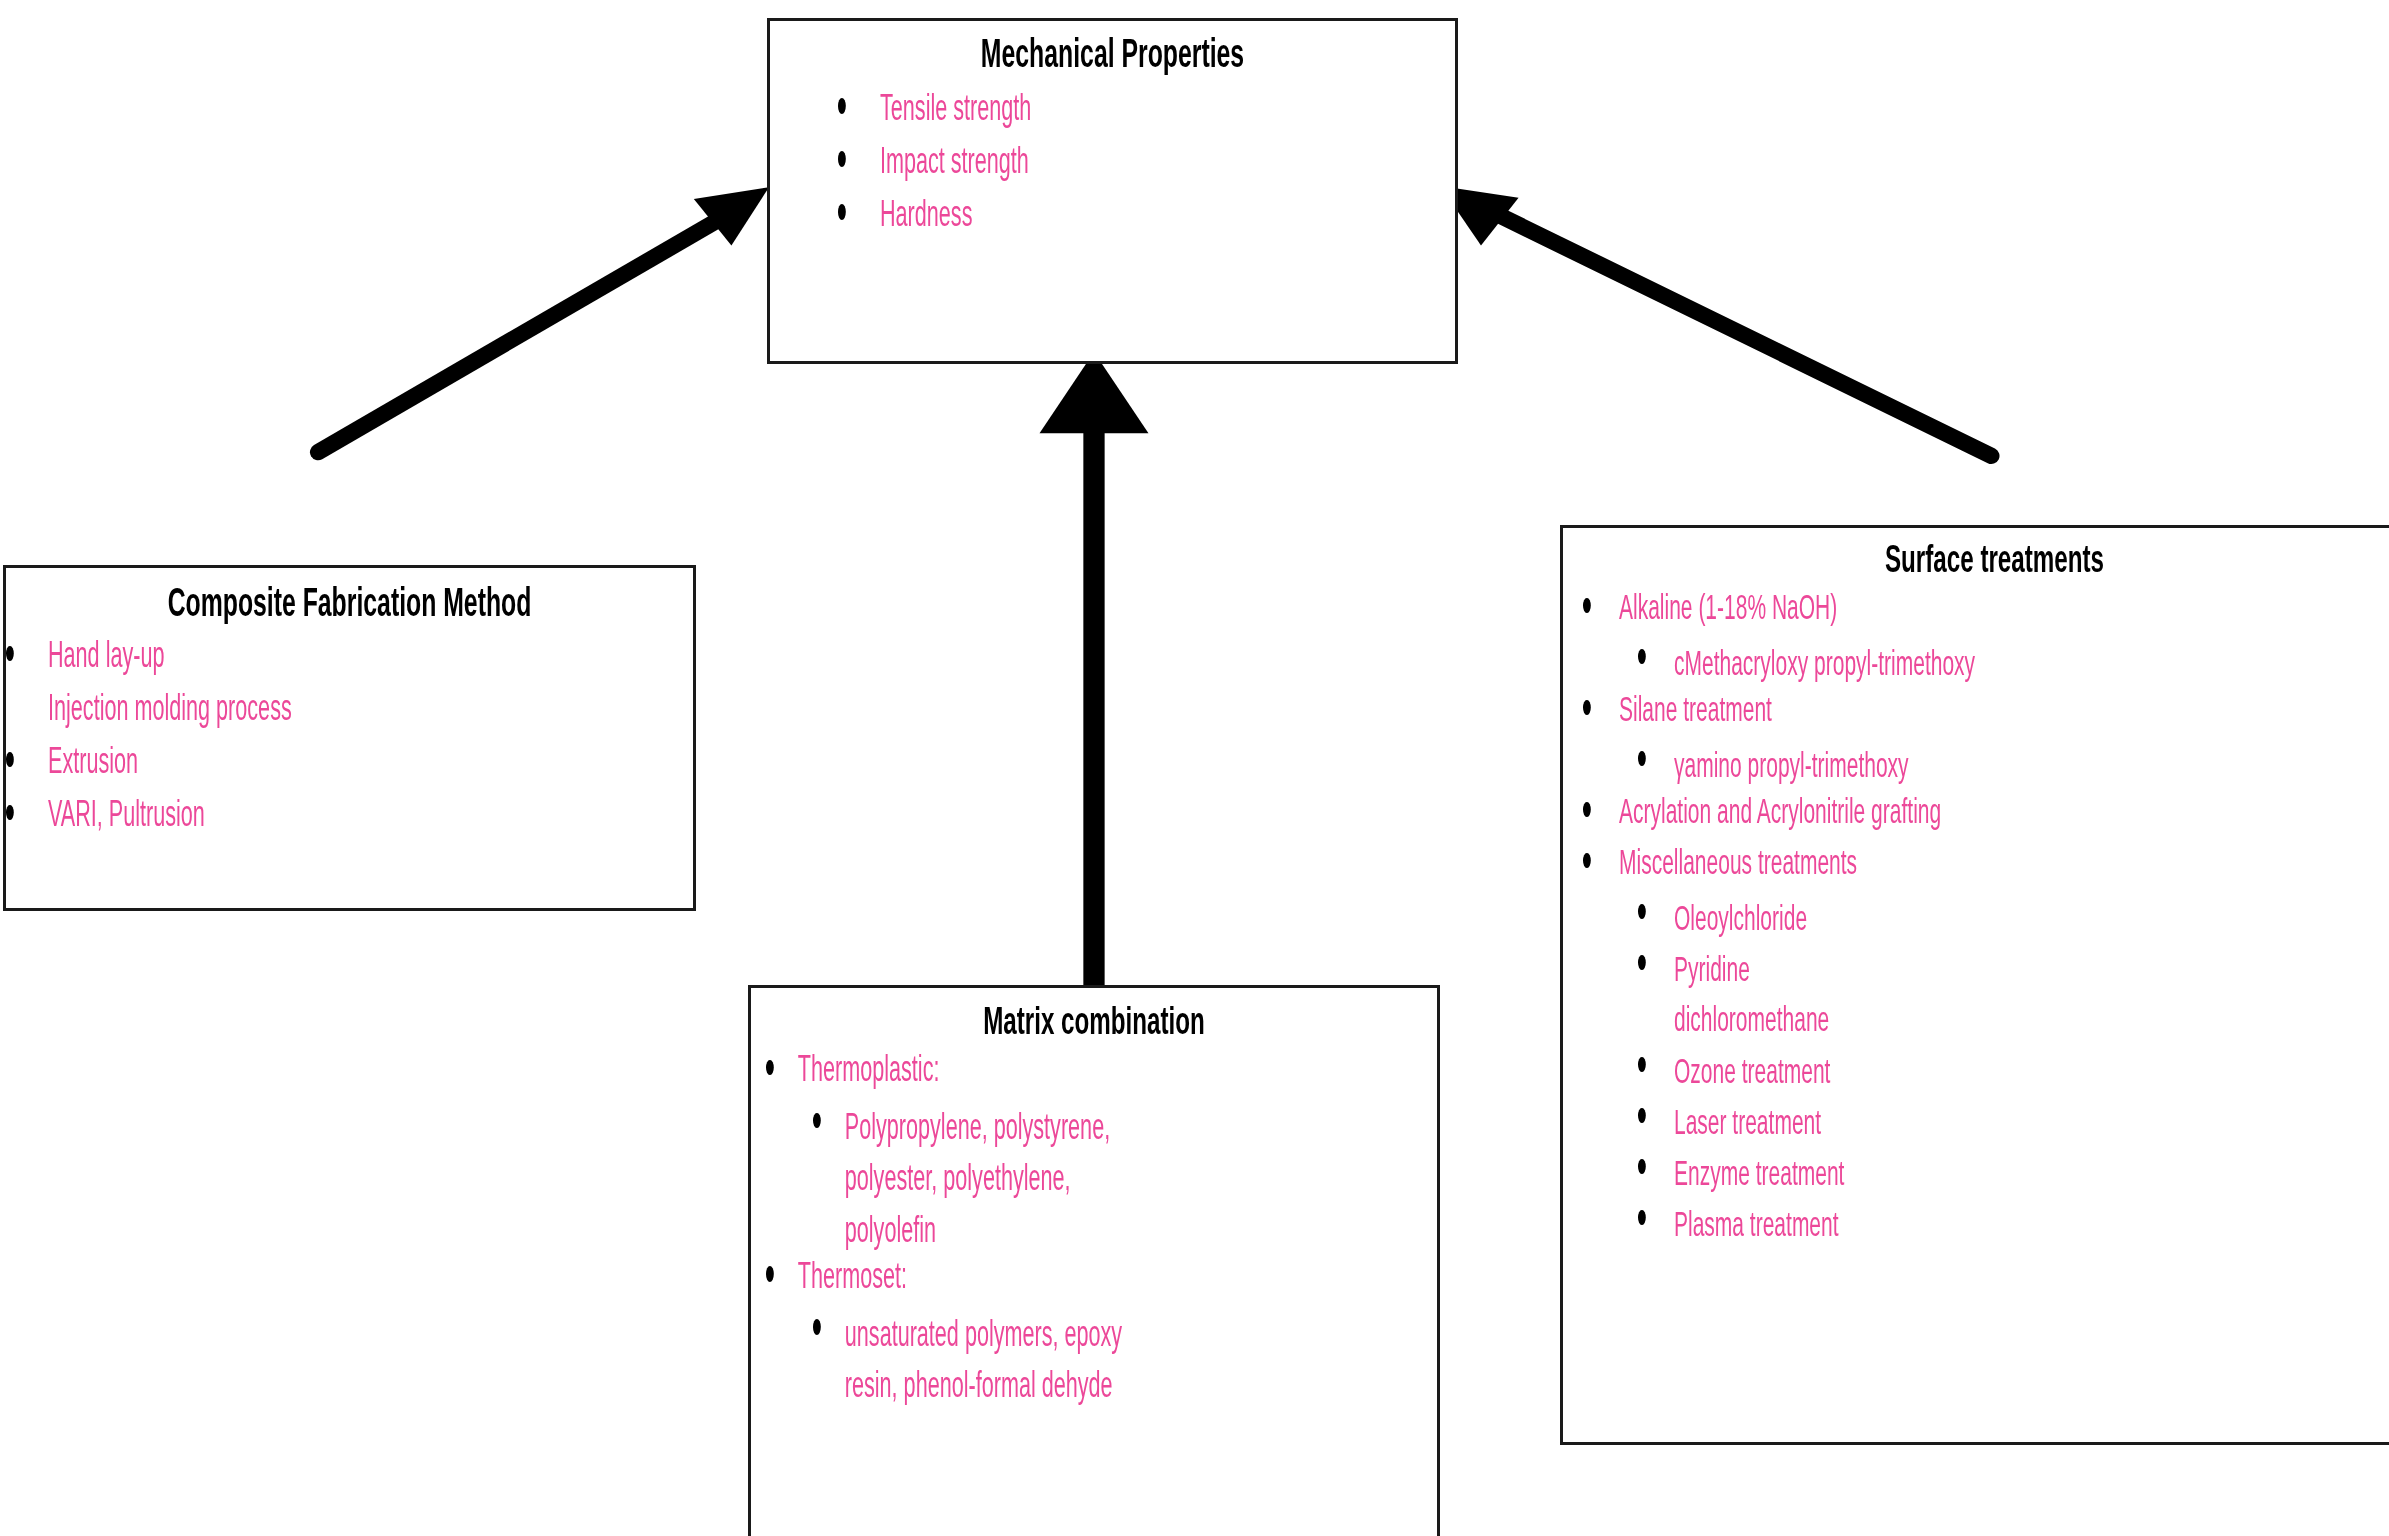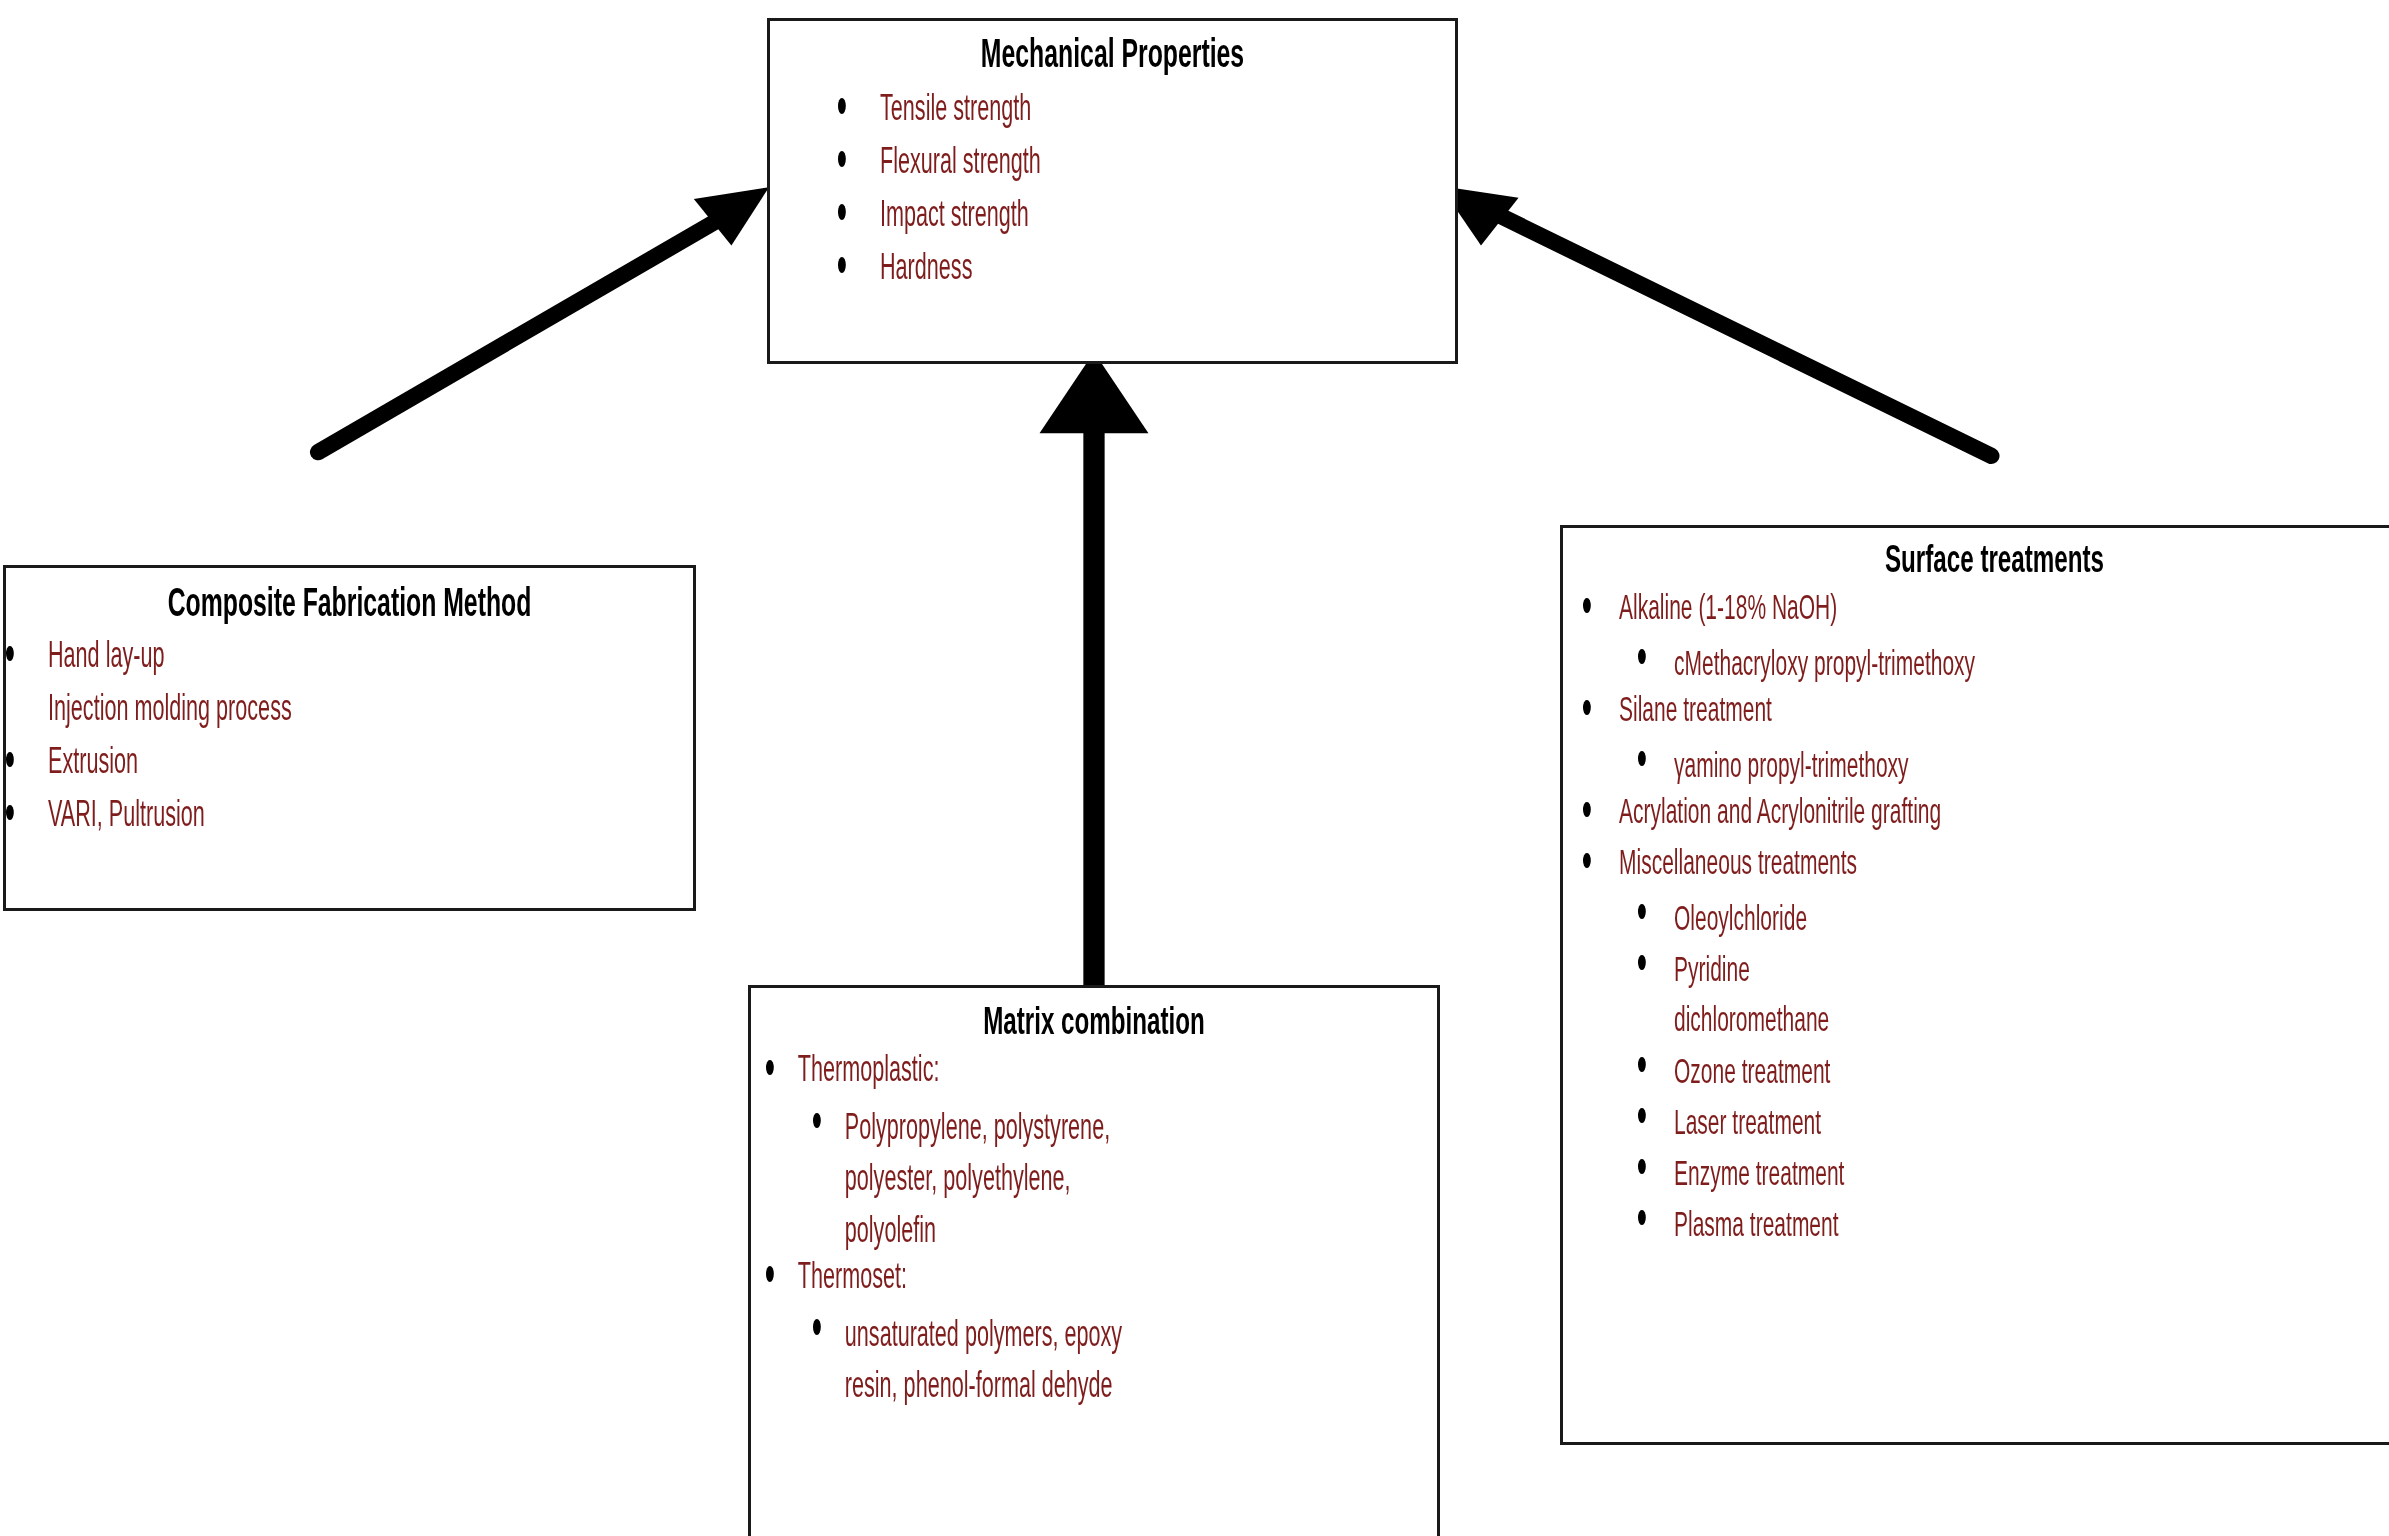--- a/index.html
+++ b/index.html
@@ -35,21 +35,21 @@
     line-height: 1.0;
   }
   .lines {
     margin: 0;
     padding: 0;
     list-style: none;
   }
   .line {
     display: flex;
     align-items: flex-start;
-    color: #7f1d1d;
+    color: #ec4899;
     font-family: "Liberation Sans Narrow", "Liberation Sans", sans-serif;
   }
   .line-inner {
     display: flex;
     align-items: flex-start;
     transform: scaleX(0.60);
     transform-origin: left center;
     white-space: nowrap;
     width: 166%;
   }
@@ -152,26 +152,20 @@
     <ul class="lines">
       <li class="line">
           <span class="line-inner">
         <span class="bullet"><span class="dot"></span></span>
         <span class="txt">Tensile strength</span>
       </span>
         </li>
       <li class="line">
           <span class="line-inner">
         <span class="bullet"><span class="dot"></span></span>
-        <span class="txt">Flexural strength</span>
-      </span>
-        </li>
-      <li class="line">
-          <span class="line-inner">
-        <span class="bullet"><span class="dot"></span></span>
         <span class="txt">Impact strength</span>
       </span>
         </li>
       <li class="line">
           <span class="line-inner">
         <span class="bullet"><span class="dot"></span></span>
         <span class="txt">Hardness</span>
       </span>
         </li>
     </ul>

